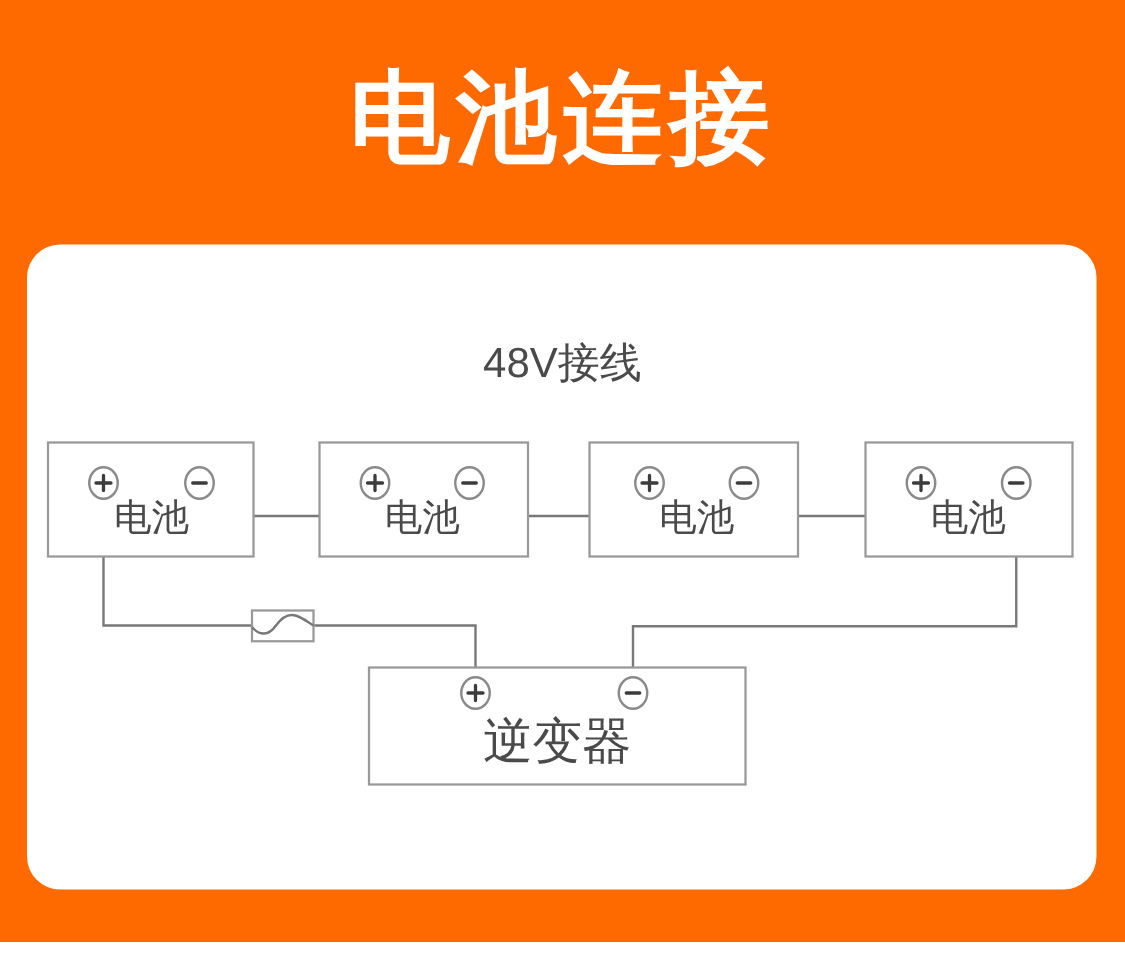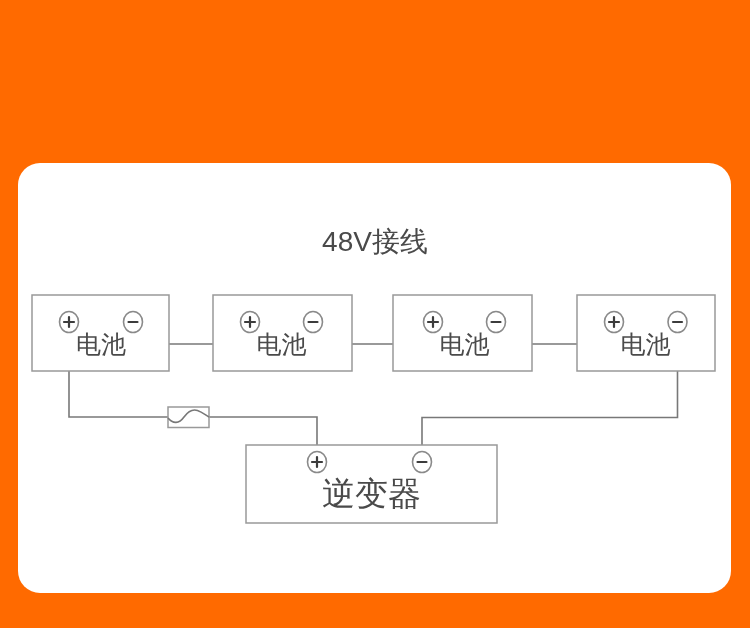--- a/index.html
+++ b/index.html
@@ -30,20 +30,21 @@
   .lbl{fill:#4A4A4A;}
   .subtitle{font-size:28px;}
   .battery-lbl{font-size:25px;}
   .inverter-lbl{font-size:33px;}
 </style>
 </head>
 <body>
 
 <div class="page">
 
+  <div class="title">电池连接</div>
 
   <div class="card">
     <svg width="713" height="430" viewBox="0 0 713 430">
 
       <text class="lbl subtitle" x="357" y="88" text-anchor="middle">48V接线</text>
 
       <path class="wire" d="M115 168.5 L115 181 L232 181 L232 168.5"></path>
       <path class="wire" d="M295 168.5 L295 181 L415 181 L415 168.5"></path>
       <path class="wire" d="M478 168.5 L478 181 L596 181 L596 168.5"></path>
 

